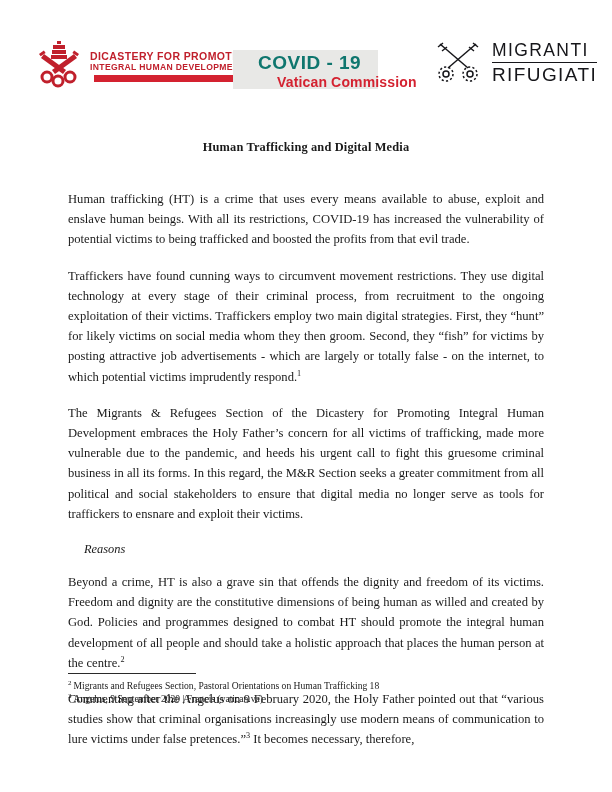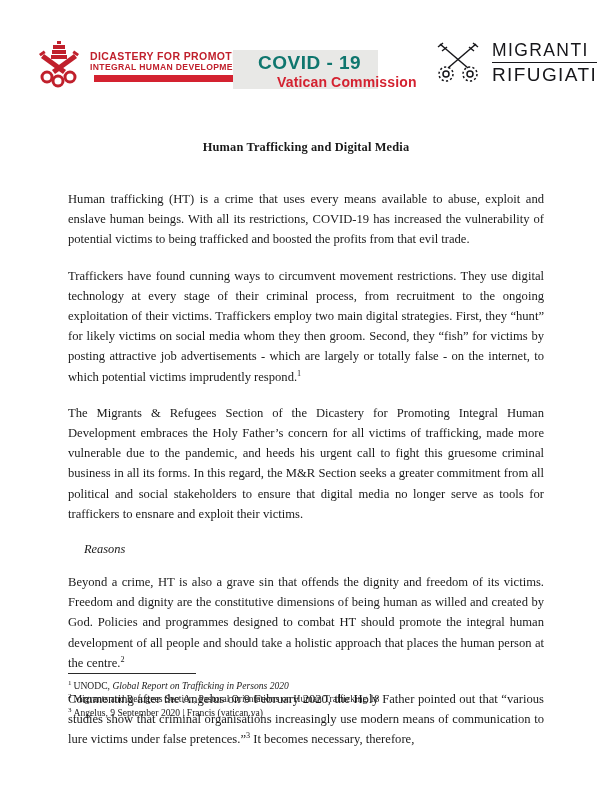--- a/index.html
+++ b/index.html
@@ -289,20 +289,19 @@
 
     <p class="para"><span>Beyond a crime, HT is also a grave sin that offends the dignity and freedom of its victims. Freedom and dignity are the constitutive dimensions of being human as willed and created by God. Policies and programmes designed to combat HT should promote the integral human development of all people and should take a holistic approach that places the human person at the centre.</span><sup class="fnref">2</sup></p>
 
     <p class="para"><span>Commenting after the Angelus on 9 February 2020, the Holy Father pointed out that “various studies show that criminal organisations increasingly use modern means of communication to lure victims under false pretences.”</span><sup class="fnref">3</sup><span> It becomes necessary, therefore,</span></p>
 
   </div>
 
   <div class="footnotes">
     <div class="fn-rule"></div>
 
-    <p class="fn-item"><sup>1</sup><span>UNODC, </span><span class="fn-em">Global Report on Trafficking in Persons 2020</span></p>
 
     <p class="fn-item"><sup>2</sup><span>Migrants and Refugees Section, Pastoral Orientations on Human Trafficking 18</span><span class="fn-em"></span></p>
 
     <p class="fn-item"><sup>3</sup><span>Angelus, 9 September 2020 | Francis (vatican.va)</span><span class="fn-em"></span></p>
   </div>
 
 </div>
 
 </body></html>

